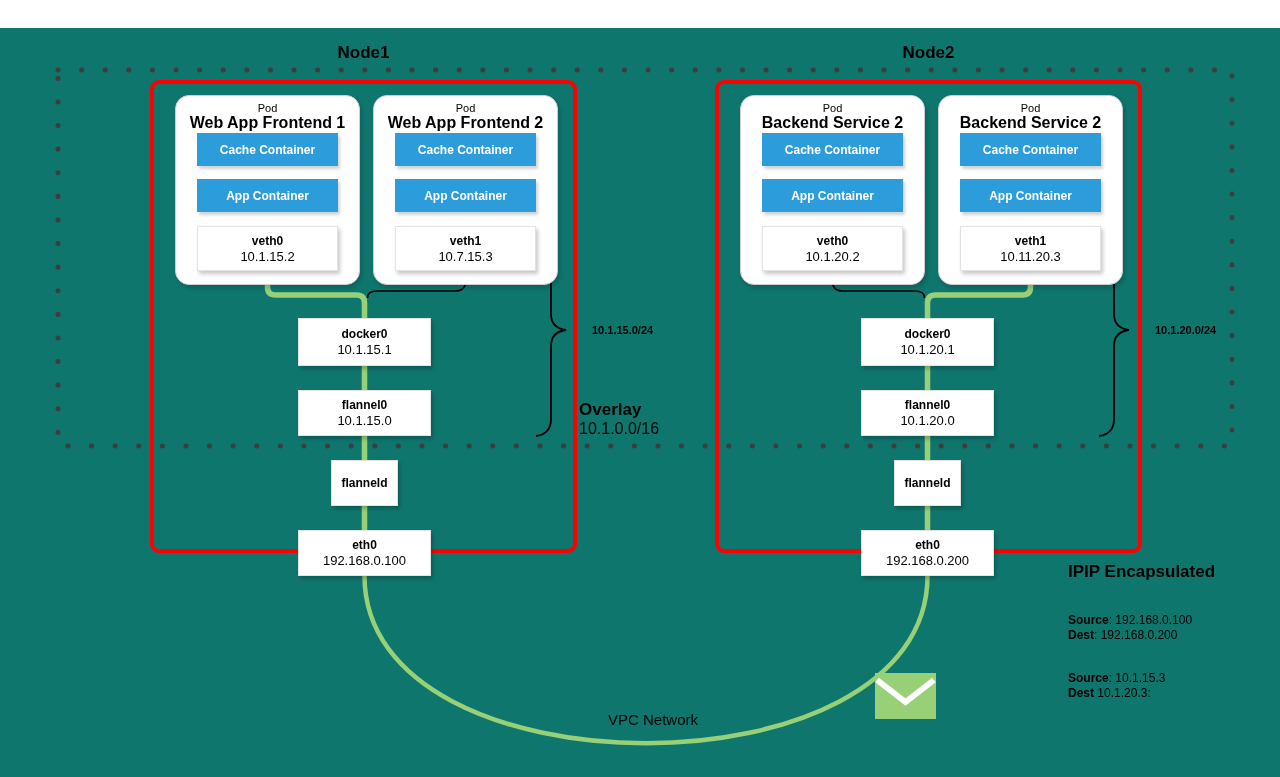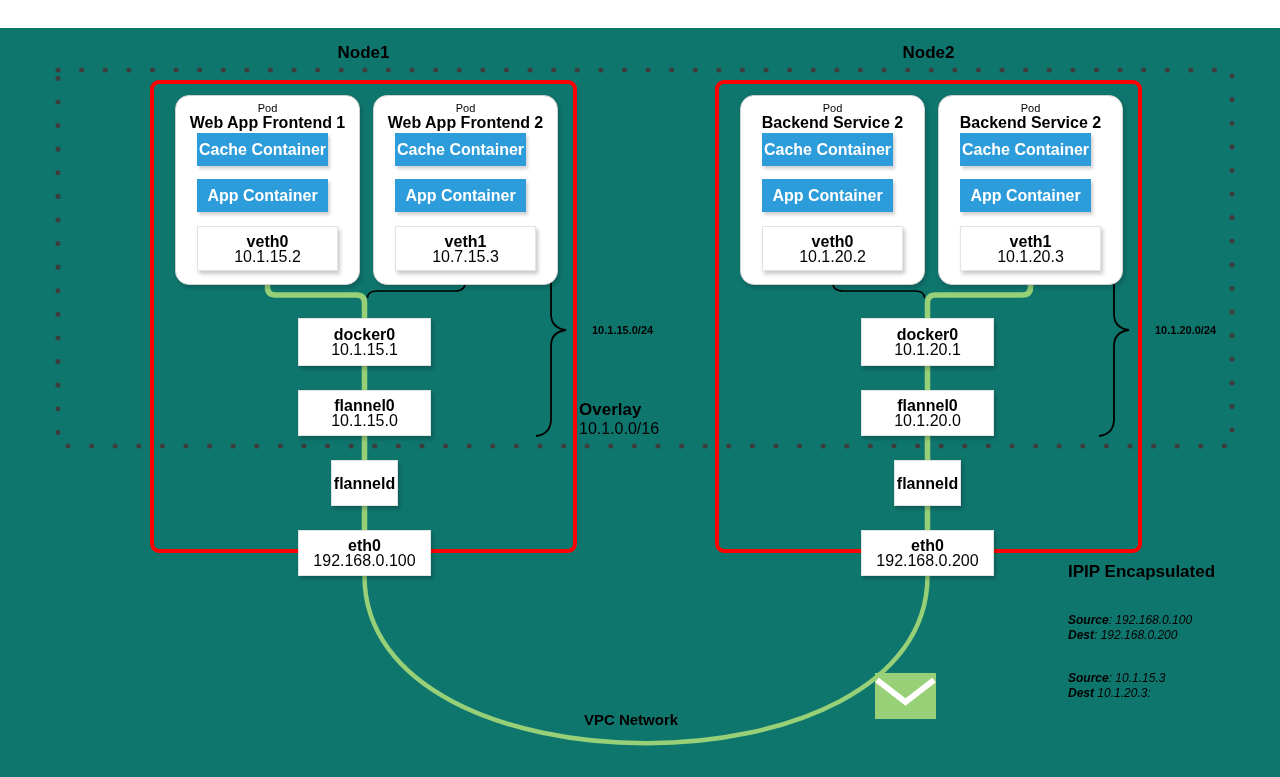--- a/index.html
+++ b/index.html
@@ -8,46 +8,46 @@
   .wires{position:absolute;left:0;top:0;z-index:0;}
   .node-box{position:absolute;top:52px;width:427px;height:473px;border:4px solid #ff0000;
             border-radius:9px;box-sizing:border-box;z-index:1;}
   .node-title{position:absolute;top:15px;width:427px;text-align:center;font-size:17px;
               font-weight:bold;z-index:2;}
   .pod{position:absolute;top:67px;width:185px;height:190px;background:#fff;
        border:1px solid #cfcfcf;border-radius:14px;box-shadow:2px 3px 4px rgba(0,0,0,.18);
        box-sizing:border-box;text-align:center;z-index:2;}
   .pod-kind{margin-top:5px;font-size:11px;line-height:14px;}
   .pod-name{font-size:16px;font-weight:bold;line-height:15px;}
-  .container-box{position:absolute;left:21px;width:131px;height:33px;background:#2d9cdb;
-       color:#fff;font-weight:bold;font-size:16px;display:flex;align-items:center;
+  .container-box{position:absolute;left:21px;width:141px;height:33px;background:#2d9cdb;
+       color:#fff;font-weight:bold;font-size:12px;display:flex;align-items:center;
        justify-content:center;box-shadow:2px 3px 3px rgba(0,0,0,.18);}
   .c-cache{top:37px;}
   .c-app{top:83px;}
   .iface-box{position:absolute;left:21px;top:130px;width:141px;height:45px;background:#fff;
        border:1px solid #e3e3e3;box-shadow:2px 3px 4px rgba(0,0,0,.22);display:flex;
        flex-direction:column;align-items:center;justify-content:center;box-sizing:border-box;}
   .netbox{position:absolute;background:#fff;border:1px solid #e3e3e3;
        box-shadow:2px 3px 4px rgba(0,0,0,.22);display:flex;flex-direction:column;
        align-items:center;justify-content:center;font-size:12px;box-sizing:border-box;z-index:2;}
-  .bname{font-weight:bold;font-size:16px;line-height:15px;}
-  .bip{font-size:16px;line-height:15px;}
+  .bname{font-weight:bold;font-size:12px;line-height:15px;}
+  .bip{font-size:13px;line-height:15px;}
   .subnet-label{position:absolute;font-size:11px;font-weight:bold;z-index:2;}
   .overlay-wrap{position:absolute;left:579px;top:372px;width:134px;z-index:2;}
   .overlay-title{font-size:17px;font-weight:bold;line-height:20px;}
   .overlay-cidr{font-size:16px;line-height:18px;}
-  .vpc-label{position:absolute;left:548px;top:683px;width:166px;text-align:center;
-       font-size:15px;font-weight:bold;z-index:2;}
+  .vpc-label{position:absolute;left:570px;top:683px;width:166px;text-align:center;
+       font-size:15px;font-weight:normal;z-index:2;}
   .packet-table{position:absolute;left:986px;top:561px;width:72px;background:#fff;
        border:1px solid #8f8f8f;box-shadow:3px 4px 5px rgba(0,0,0,.2);box-sizing:border-box;z-index:2;}
   .packet-row{border-bottom:1px solid #8f8f8f;display:flex;align-items:center;
        justify-content:center;font-size:12px;font-weight:bold;}
   .packet-row:last-child{border-bottom:none;}
   .ipip-title{position:absolute;left:1068px;top:534px;font-size:17px;font-weight:bold;z-index:2;}
-  .ipip-section{position:absolute;left:1068px;font-size:12px;line-height:15px;z-index:2;font-style:italic;}
+  .ipip-section{position:absolute;left:1068px;font-size:12px;line-height:15px;z-index:2;}
   .b{font-weight:bold;}
 </style>
 </head>
 <body>
 
 <div class="canvas">
 
   <svg class="wires" width="1280" height="777" viewBox="0 0 1280 777">
     <rect x="58" y="42" width="1174" height="376" fill="none" stroke="#3d3d3d" stroke-width="5" stroke-dasharray="0.1 23.5" stroke-linecap="round"></rect>
     <path d="M465.5 183 V253 Q465.5 263 455.5 263 H377 Q367.5 263 367.5 270" stroke="#000000" stroke-width="1.6" fill="none"></path>
@@ -101,21 +101,21 @@
     </div>
   </div>
 
   <div class="pod" style="left:938px">
     <div class="pod-kind">Pod</div>
     <div class="pod-name">Backend Service 2</div>
     <div class="container-box c-cache">Cache Container</div>
     <div class="container-box c-app">App Container</div>
     <div class="iface-box">
       <div class="bname">veth1</div>
-      <div class="bip">10.1.20.3</div>
+      <div class="bip">10.11.20.3</div>
     </div>
   </div>
 
   <div class="netbox" style="left:298px;top:290px;width:133px;height:48px">
     <div class="bname">docker0</div>
     <div class="bip">10.1.15.1</div>
   </div>
   <div class="netbox" style="left:298px;top:362px;width:133px;height:46px">
     <div class="bname">flannel0</div>
     <div class="bip">10.1.15.0</div>

